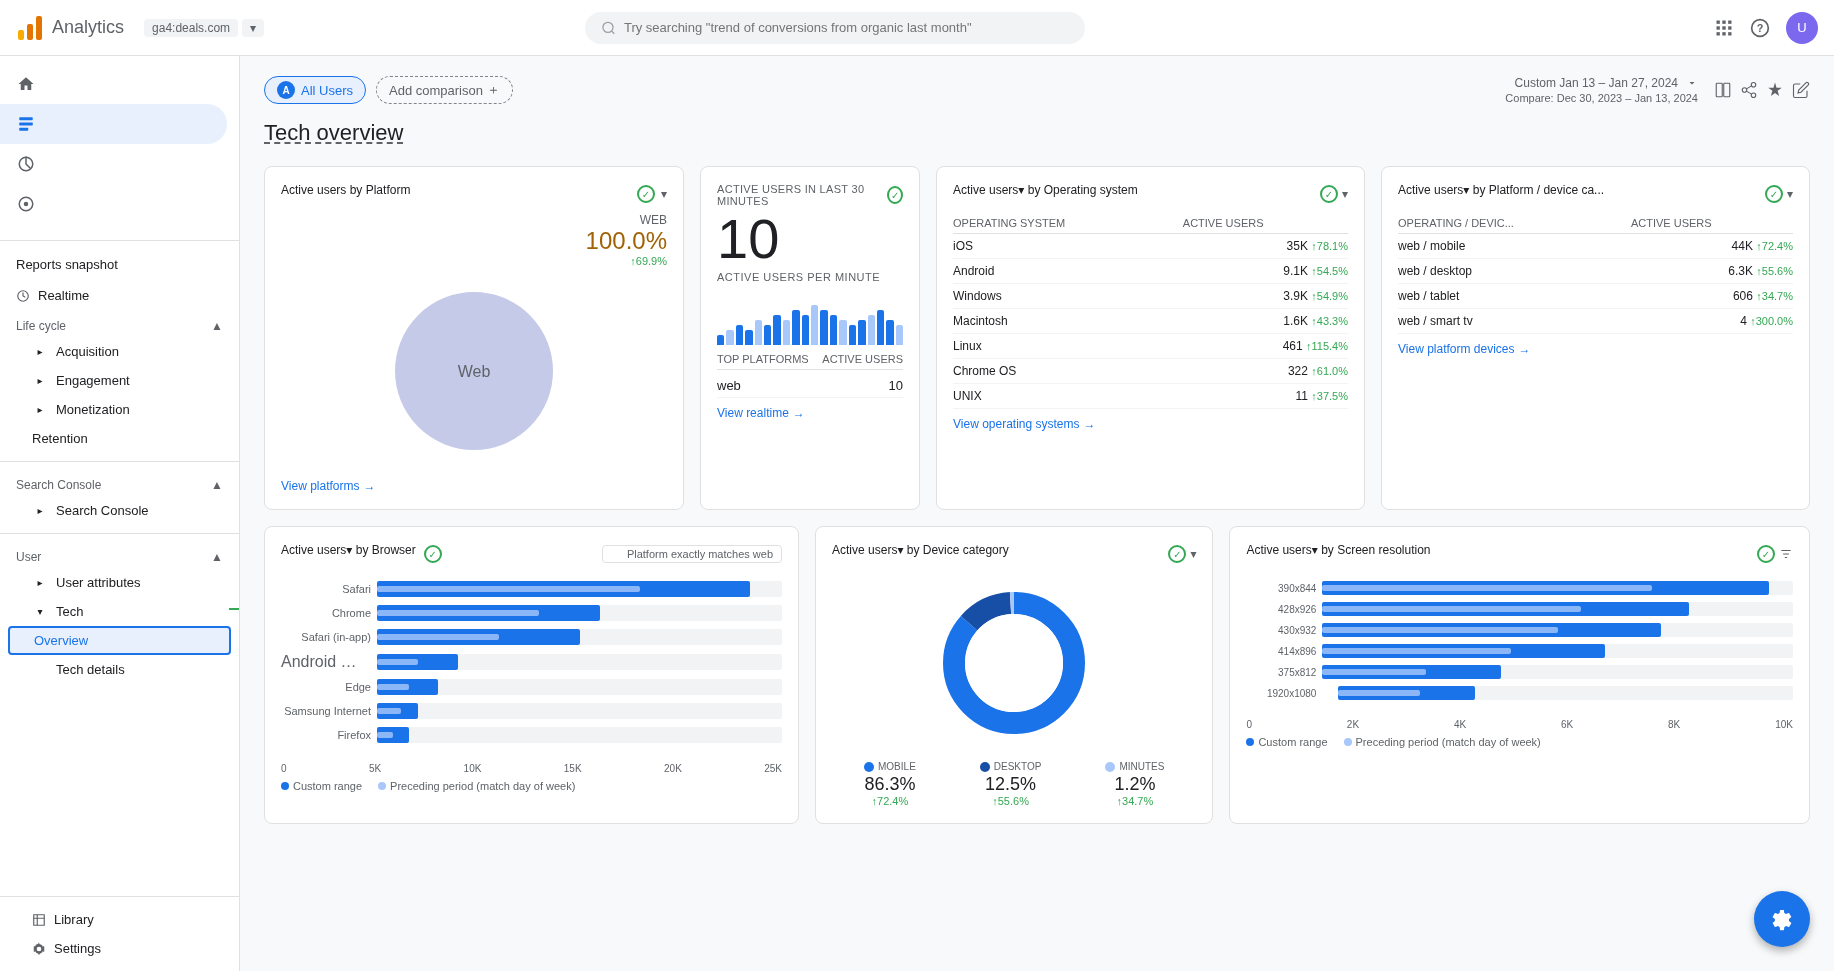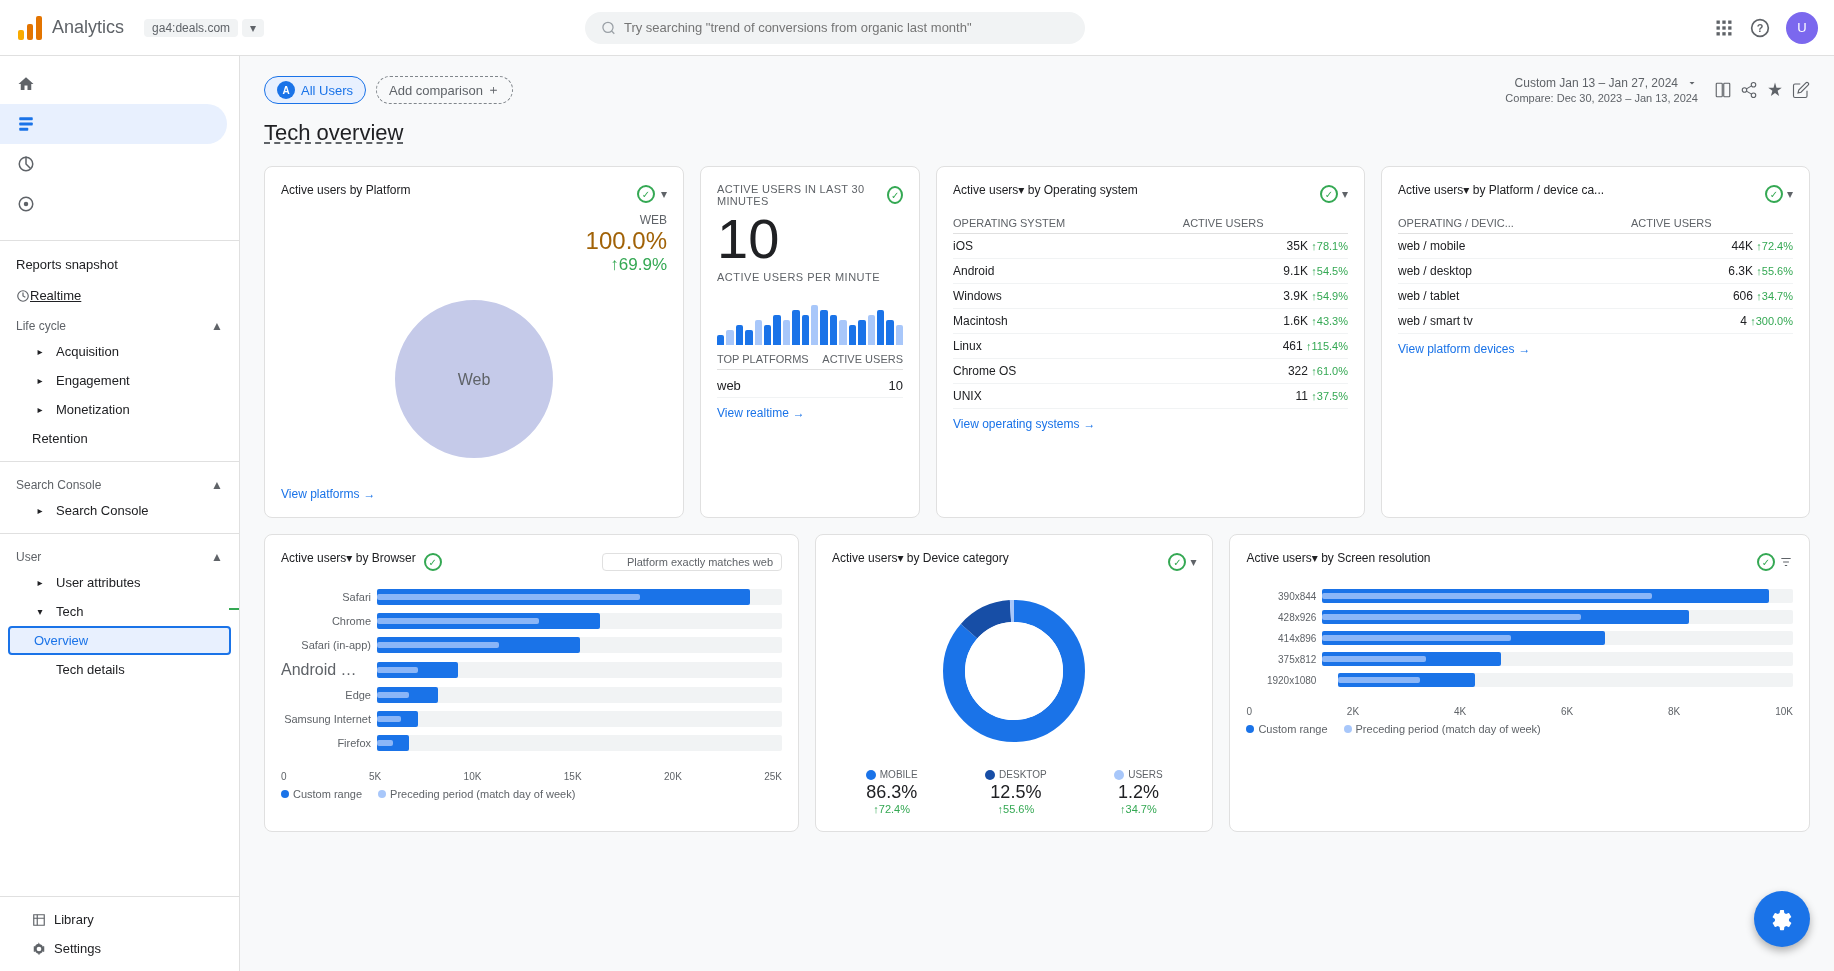--- a/index.html
+++ b/index.html
@@ -204,21 +204,21 @@
             </svg>
         </span>
       </div>
     </div>
 
     <hr class="sidebar-divider">
 
     <div style="padding:8px 16px;font-size:13px;color:#202124;cursor:pointer;">
       <span>Reports snapshot</span>
     </div>
-    <div style="padding:8px 16px;font-size:13px;color:#202124;cursor:pointer;display:flex;align-items:center;text-decoration:underline;">
+    <div style="padding:8px 16px;font-size:13px;color:#202124;cursor:pointer;display:flex;align-items:center;gap:8px;">
       <svg width="14" height="14" viewBox="0 0 24 24" fill="none" stroke="#5f6368" stroke-width="2">
           <circle cx="12" cy="12" r="9"></circle>
           <polyline points="12 6 12 12 16 14"></polyline>
         </svg>
       <span>Realtime</span>
     </div>
 
     <div class="sidebar-section-header">
       <span>Life cycle</span>
       <span>▲</span>
@@ -348,21 +348,21 @@
           <span class="card-title">Active users by Platform</span>
           <div style="display:flex;align-items:center;gap:6px;">
             <div class="green-check">✓</div>
             <span style="font-size:12px;color:#5f6368;cursor:pointer;">▾</span>
           </div>
         </div>
         <div style="display:flex;justify-content:flex-end;margin-bottom:4px;">
           <div style="text-align:right;">
             <div style="font-size:12px;font-weight:500;color:#5f6368;">WEB</div>
             <div style="font-size:24px;font-weight:400;color:#a16207;">100.0%</div>
-            <div style="font-size:17px;color:#34a853;">↑69.9%</div>
+            <div style="font-size:11px;color:#34a853;">↑69.9%</div>
           </div>
         </div>
 
         <div class="pie-chart-container">
           <svg width="200" height="200" viewBox="0 0 200 200">
             <circle cx="100" cy="100" r="80" fill="#c5cae9" stroke="white" stroke-width="2"></circle>
             <text x="100" y="106" text-anchor="middle" fill="#5f6368" font-size="16">Web</text>
           </svg>
         </div>
         <a class="view-link">
@@ -628,21 +628,21 @@
     <div style="display:flex;align-items:center;gap:4px;justify-content:center;margin-bottom:2px;">
       <div style="width:10px;height:10px;border-radius:50%;background:#174ea6;"></div>
       <span style="font-size:10px;color:#5f6368;font-weight:500;">DESKTOP</span>
     </div>
     <div style="font-size:18px;font-weight:500;">12.5%</div>
     <div style="font-size:11px;color:#34a853;">↑55.6%</div>
             </div>
             <div style="text-align: center;">
     <div style="display:flex;align-items:center;gap:4px;justify-content:center;margin-bottom:2px;">
       <div style="width:10px;height:10px;border-radius:50%;background:#a8c7fa;"></div>
-      <span style="font-size:10px;color:#5f6368;font-weight:500;">USERS</span>
+      <span style="font-size:10px;color:#5f6368;font-weight:500;">MINUTES</span>
     </div>
     <div style="font-size:18px;font-weight:500;">1.2%</div>
     <div style="font-size:11px;color:#34a853;">↑34.7%</div>
             </div>
           </div>
       </div>
 
       <div class="card" style="flex:1.2;">
         <div style="display:flex;align-items:center;justify-content:space-between;margin-bottom:8px;">
           <span class="card-title">Active users▾ by Screen resolution</span>
@@ -662,20 +662,27 @@
     </div>
             </div>
             <div style="display: flex; align-items: center; gap: 6px; margin-bottom: 7px; font-size: 10px;">
     <span style="width:70px;text-align:right;color:#5f6368;flex-shrink:0;">428x926</span>
     <div style="flex:1;height:14px;position:relative;background:#f1f3f4;border-radius:2px;">
       <div style="position:absolute;top:0;left:0;width:78%;height:100%;background:#1a73e8;border-radius:2px;"></div>
       <div style="position:absolute;top:4px;left:0;width:55%;height:6px;background:#a8c7fa;border-radius:2px;opacity:0.8;"></div>
     </div>
             </div>
             <div style="display: flex; align-items: center; gap: 6px; margin-bottom: 7px; font-size: 10px;">
+    <span style="width:70px;text-align:right;color:#5f6368;flex-shrink:0;">430x932</span>
+    <div style="flex:1;height:14px;position:relative;background:#f1f3f4;border-radius:2px;">
+      <div style="position:absolute;top:0;left:0;width:72%;height:100%;background:#1a73e8;border-radius:2px;"></div>
+      <div style="position:absolute;top:4px;left:0;width:50%;height:6px;background:#a8c7fa;border-radius:2px;opacity:0.8;"></div>
+    </div>
+            </div>
+            <div style="display: flex; align-items: center; gap: 6px; margin-bottom: 7px; font-size: 10px;">
     <span style="width:70px;text-align:right;color:#5f6368;flex-shrink:0;">414x896</span>
     <div style="flex:1;height:14px;position:relative;background:#f1f3f4;border-radius:2px;">
       <div style="position:absolute;top:0;left:0;width:60%;height:100%;background:#1a73e8;border-radius:2px;"></div>
       <div style="position:absolute;top:4px;left:0;width:40%;height:6px;background:#a8c7fa;border-radius:2px;opacity:0.8;"></div>
     </div>
             </div>
             <div style="display: flex; align-items: center; gap: 6px; margin-bottom: 7px; font-size: 10px;">
     <span style="width:70px;text-align:right;color:#5f6368;flex-shrink:0;">375x812</span>
     <div style="flex:1;height:14px;position:relative;background:#f1f3f4;border-radius:2px;">
       <div style="position:absolute;top:0;left:0;width:38%;height:100%;background:#1a73e8;border-radius:2px;"></div>

